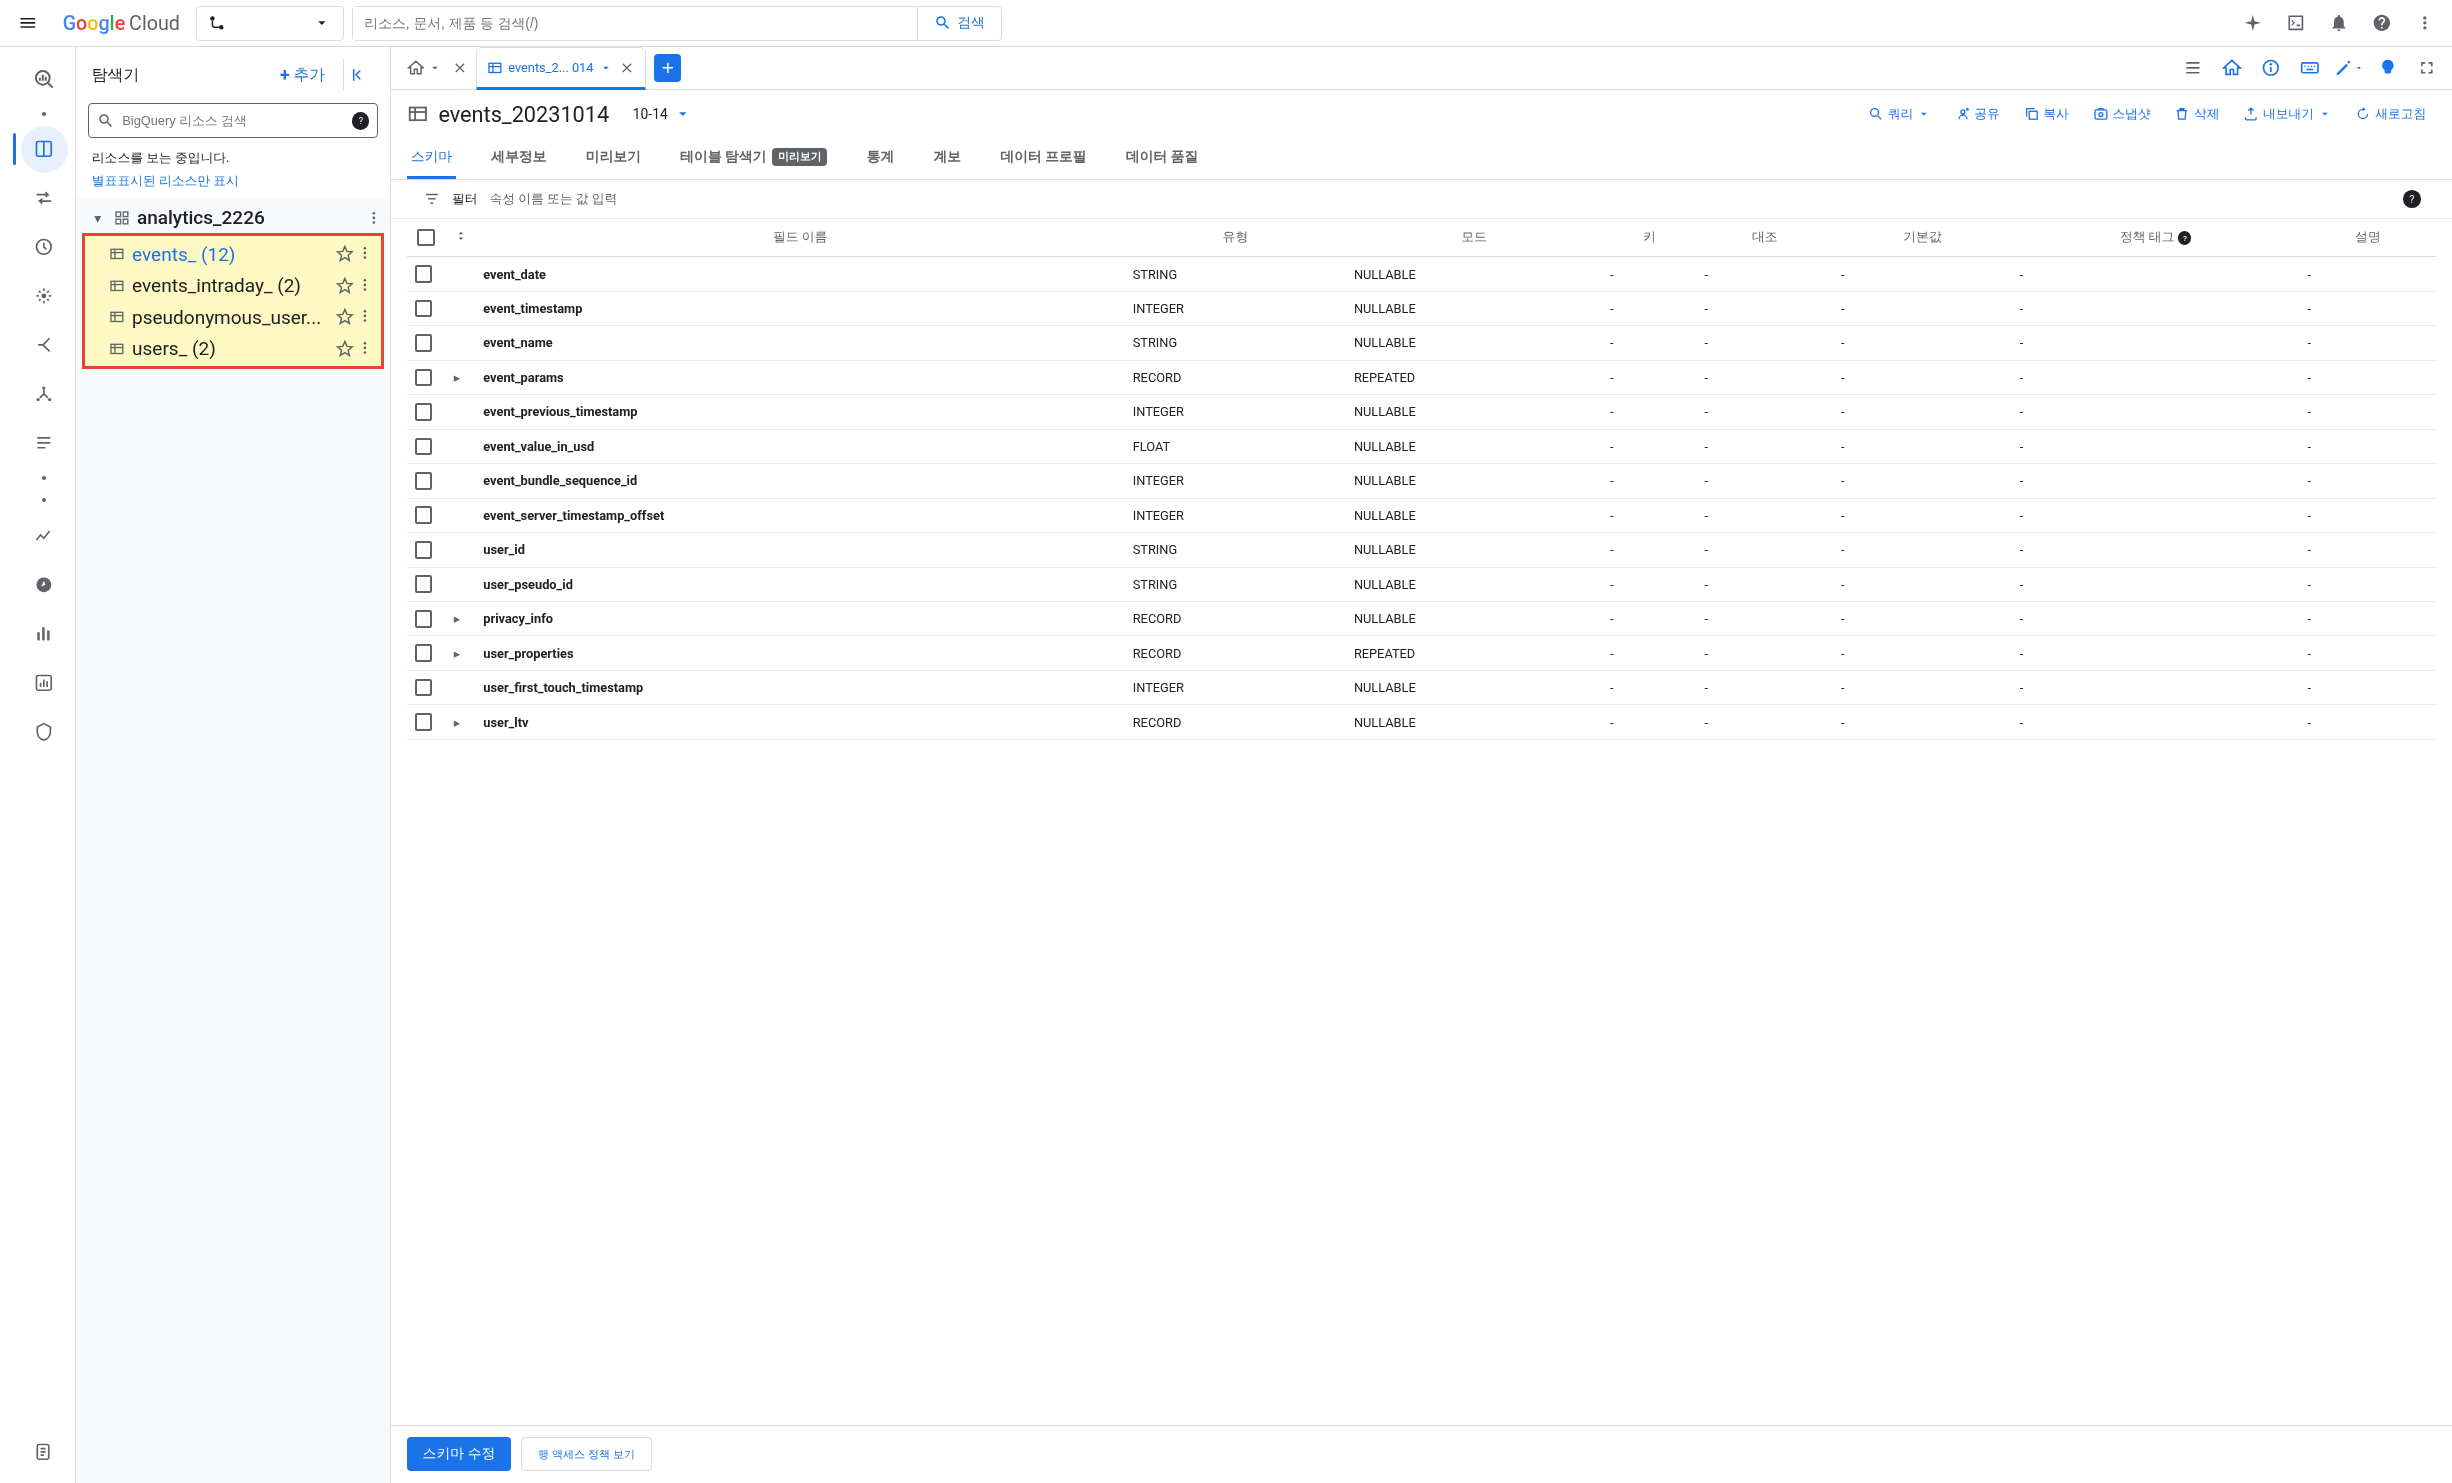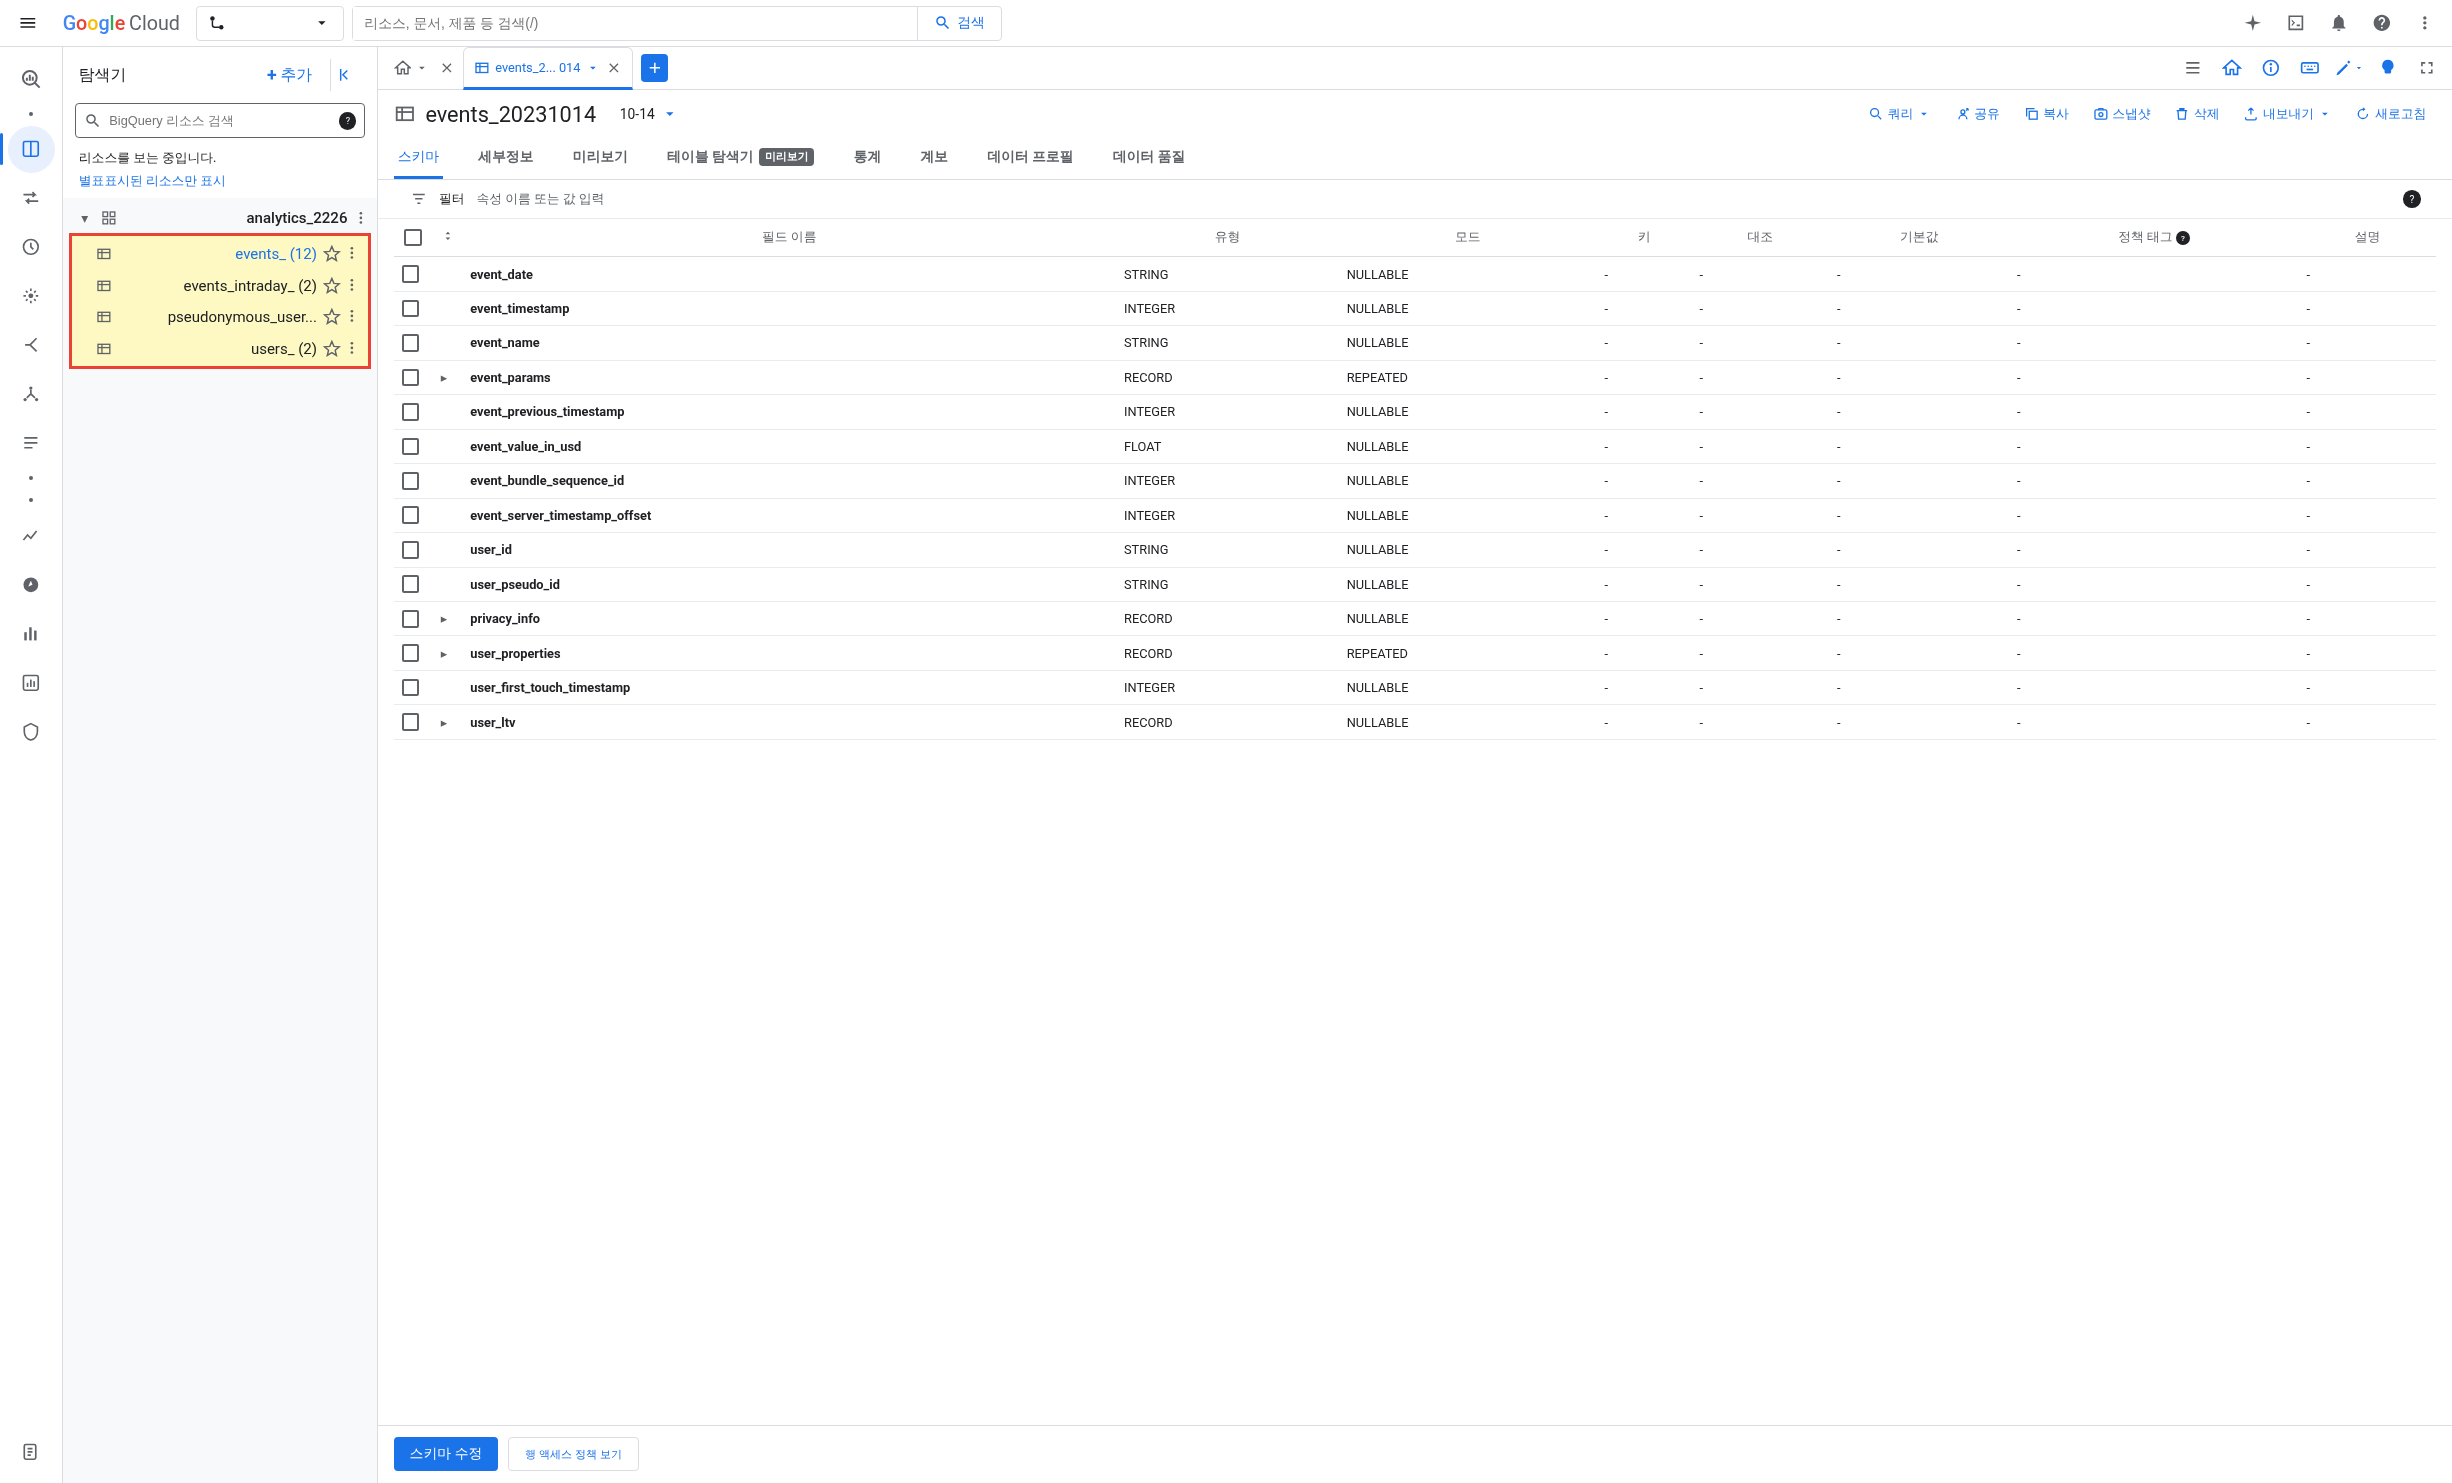--- a/index.html
+++ b/index.html
@@ -12,21 +12,21 @@
   .logo-google { font-weight: 500; }
   .logo-cloud { color: #5f6368; }
   .project-selector { display: flex; align-items: center; border: 1px solid #dadce0; border-radius: 3.9px; height: 35px; min-width: 148px; padding: 0 11.8px; cursor: pointer; gap: 7.9px; }
   .search-wrap { display: flex; flex: 1; max-width: 650px; border: 1px solid #dadce0; border-radius: 3.9px; height: 35px; }
   .search-input { flex: 1; border: none; padding: 0 11.8px; font-size: 13.8px; outline: none; color: #5f6368; }
   .search-btn { display: flex; align-items: center; gap: 5.9px; padding: 0 15.8px; border-left: 1px solid #dadce0; color: #1a73e8; cursor: pointer; font-weight: 500; }
   .topbar-icons { display: flex; gap: 3.9px; margin-left: auto; }
   .topbar-icon { width: 39px; height: 39px; display: flex; align-items: center; justify-content: center; cursor: pointer; color: #5f6368; }
   
   
-  .layout { display: flex; height: calc(100vh - 47px); }
+  .layout { display: flex; height: calc(100vh - 47px); padding-left: 13px; }
   .nav-rail { width: 63px; border-right: 1px solid #dadce0; display: flex; flex-direction: column; align-items: center; padding-top: 7.9px; gap: 2px; }
   .nav-rail-item { width: 47px; height: 47px; display: flex; align-items: center; justify-content: center; color: #5f6368; cursor: pointer; border-radius: 50%; }
   .nav-rail-item.active { background: #e8f0fe; color: #1a73e8; position:relative; }
   .nav-rail-item.active::before { content:''; position:absolute; left:-7.9px; top:7.9px; bottom:7.9px; width:3px; background:#1a73e8; border-radius:2px;}
   .nav-rail-item.dot { height: 19.7px; }
   .nav-rail-item.dot span { width: 3.9px; height: 3.9px; background: #5f6368; border-radius: 50%; }
   
   
   .explorer { width: 315px; border-right: 1px solid #dadce0; display: flex; flex-direction: column; background:#fff; }
   .explorer-header { display: flex; align-items: center; justify-content: space-between; padding: 11.8px 15.8px; font-size: 15.8px; font-weight: 500;}
@@ -35,21 +35,21 @@
   .collapse-btn { width: 31.5px; height: 31.5px; display: flex; align-items: center; justify-content: center; color: #1a73e8; cursor: pointer; border-left:1px solid #dadce0; margin-left:3.9px;}
   .explorer-search { margin: 0 11.8px 7.9px; border: 1px solid #5f6368; border-radius: 3.9px; display: flex; align-items: center; padding: 0 7.9px; height: 35px; gap: 7.9px; color: #5f6368; }
   .explorer-search input { flex:1; border:none; outline:none; font-size:12.8px; }
   .explorer-msg { padding: 3.9px 15.8px; font-size: 12.8px; color: #202124; }
   .explorer-link { padding: 2px 15.8px 7.9px; font-size: 12.8px; color: #1a73e8; cursor: pointer; }
   .tree { padding: 3.9px 0; background:#f8f9fa; flex:1; }
   .tree-row { display: flex; align-items: center; height: 31.5px; padding-right: 7.9px; gap: 5.9px; cursor: pointer; }
   .tree-row.dataset { padding-left: 11.8px; font-weight: 500; }
   .tree-row .chev { width: 19.7px; text-align: center; color: #5f6368; }
   .tree-row .ico { width: 17.7px; height: 17.7px; display: flex; align-items: center; justify-content: center; color: #5f6368; }
-  .tree-row .label { flex: 1; font-size: 15px; white-space: nowrap; overflow: hidden; text-overflow: ellipsis; text-align: right; }
+  .tree-row .label { flex: 1; font-size: 19px; white-space: nowrap; overflow: hidden; text-overflow: ellipsis; }
   .tree-row .actions { display: flex; gap: 3.9px; color: #5f6368; }
   .tree-row.active .label { color: #1a73e8; }
   .sub-tables { border: 3.9px solid #ea4335; margin: 0 5.9px; padding: 2px 0; background:#fef9c3; }
   .sub-tables .tree-row { padding-left: 23.6px; }
   
   
   .main { flex: 1; display: flex; flex-direction: column; overflow: hidden; }
   .tabs-bar { display: flex; align-items: center; height: 43px; border-bottom: 1px solid #dadce0; padding: 0 7.9px; }
   .tab-home { display: flex; align-items: center; gap: 3.9px; padding: 0 7.9px; color: #5f6368; }
   .tab { display: flex; align-items: center; gap: 5.9px; padding: 0 9.9px; height: 43px; border-bottom: 3px solid transparent; color: #5f6368; cursor: pointer; position:relative; }

